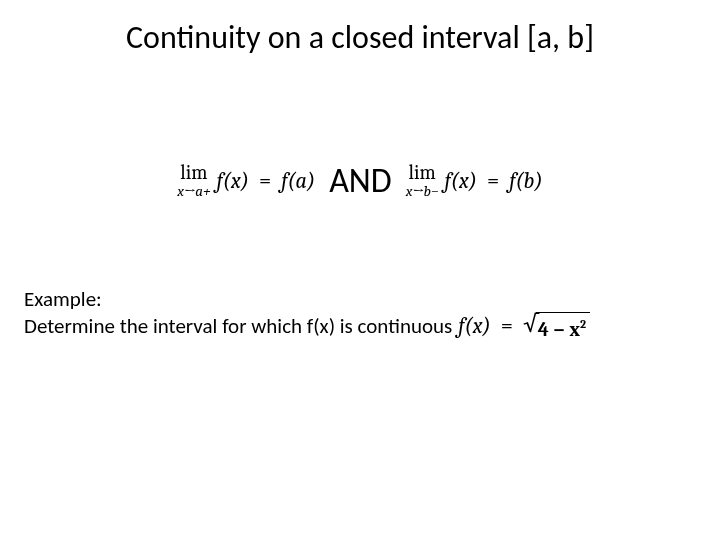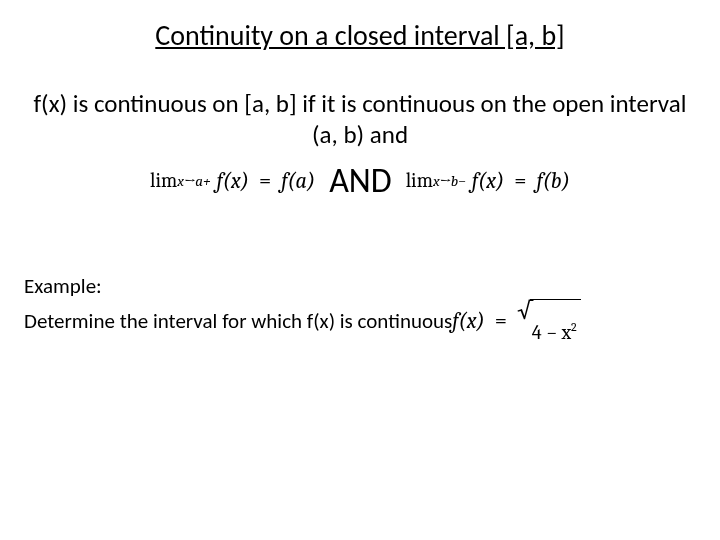--- a/index.html
+++ b/index.html
@@ -17,22 +17,21 @@
     height: 540px;
     position: relative;
     box-sizing: border-box;
   }
   .title {
     position: absolute;
     top: 18px;
     left: 0;
     width: 720px;
     text-align: center;
-    font-size: 28px;
-    text-decoration: underline;
+    font-size: 32px;
   }
   .definition {
     position: absolute;
     top: 88px;
     left: 20px;
     width: 680px;
     text-align: center;
     font-size: 25px;
     line-height: 1.25;
   }
@@ -52,69 +51,71 @@
   }
   .math {
     font-family: Cambria, "Times New Roman", serif;
     font-size: 22px;
     display: inline-flex;
     align-items: center;
     gap: 6px;
   }
   .lim-block {
     display: inline-flex;
+    flex-direction: column;
     align-items: center;
     line-height: 1;
   }
   .lim-top { font-size: 20px; }
   .lim-sub { font-size: 15px; margin-top: 1px; }
   .fx-ital { font-style: italic; }
   .example {
     position: absolute;
-    top: 273px;
+    top: 286px;
     left: 24px;
     width: 672px;
     font-size: 21px;
     line-height: 1.25;
   }
   .example-row2 {
     display: flex;
     align-items: center;
     flex-wrap: nowrap;
+    gap: 6px;
   }
   .sqrt-wrap {
     display: inline-flex;
     align-items: stretch;
     font-family: Cambria, "Times New Roman", serif;
     font-size: 20px;
   }
   .sqrt-sign {
     font-size: 24px;
     line-height: 20px;
     position: relative;
     top: 1px;
   }
   .sqrt-body {
     border-top: 1.3px solid #000;
-    padding: 16px 4px 0 2px;
+    padding: 0 4px 0 2px;
     margin-left: -3px;
     font-style: normal;
     line-height: 22px;
+    font-weight: bold;
   }
   .sup { font-size: 12px; vertical-align: super; }
   .eq { padding: 0 4px; }
 </style>
 </head>
 <body>
 
 <div class="slide">
 
   <div class="title">Continuity on a closed interval [a, b]</div>
 
-  <div class="definition">f(x) is continuous on [a, b] if it is continuous on the open interval (a, b) and</div>
 
   <div class="limit-row">
 
     <span class="math">
       <span class="lim-block">
         <span class="lim-top">lim</span>
         <span class="lim-sub fx-ital">x→a+</span>
       </span>
       <span class="fx-ital">f(x)</span>
       <span class="eq">=</span>

